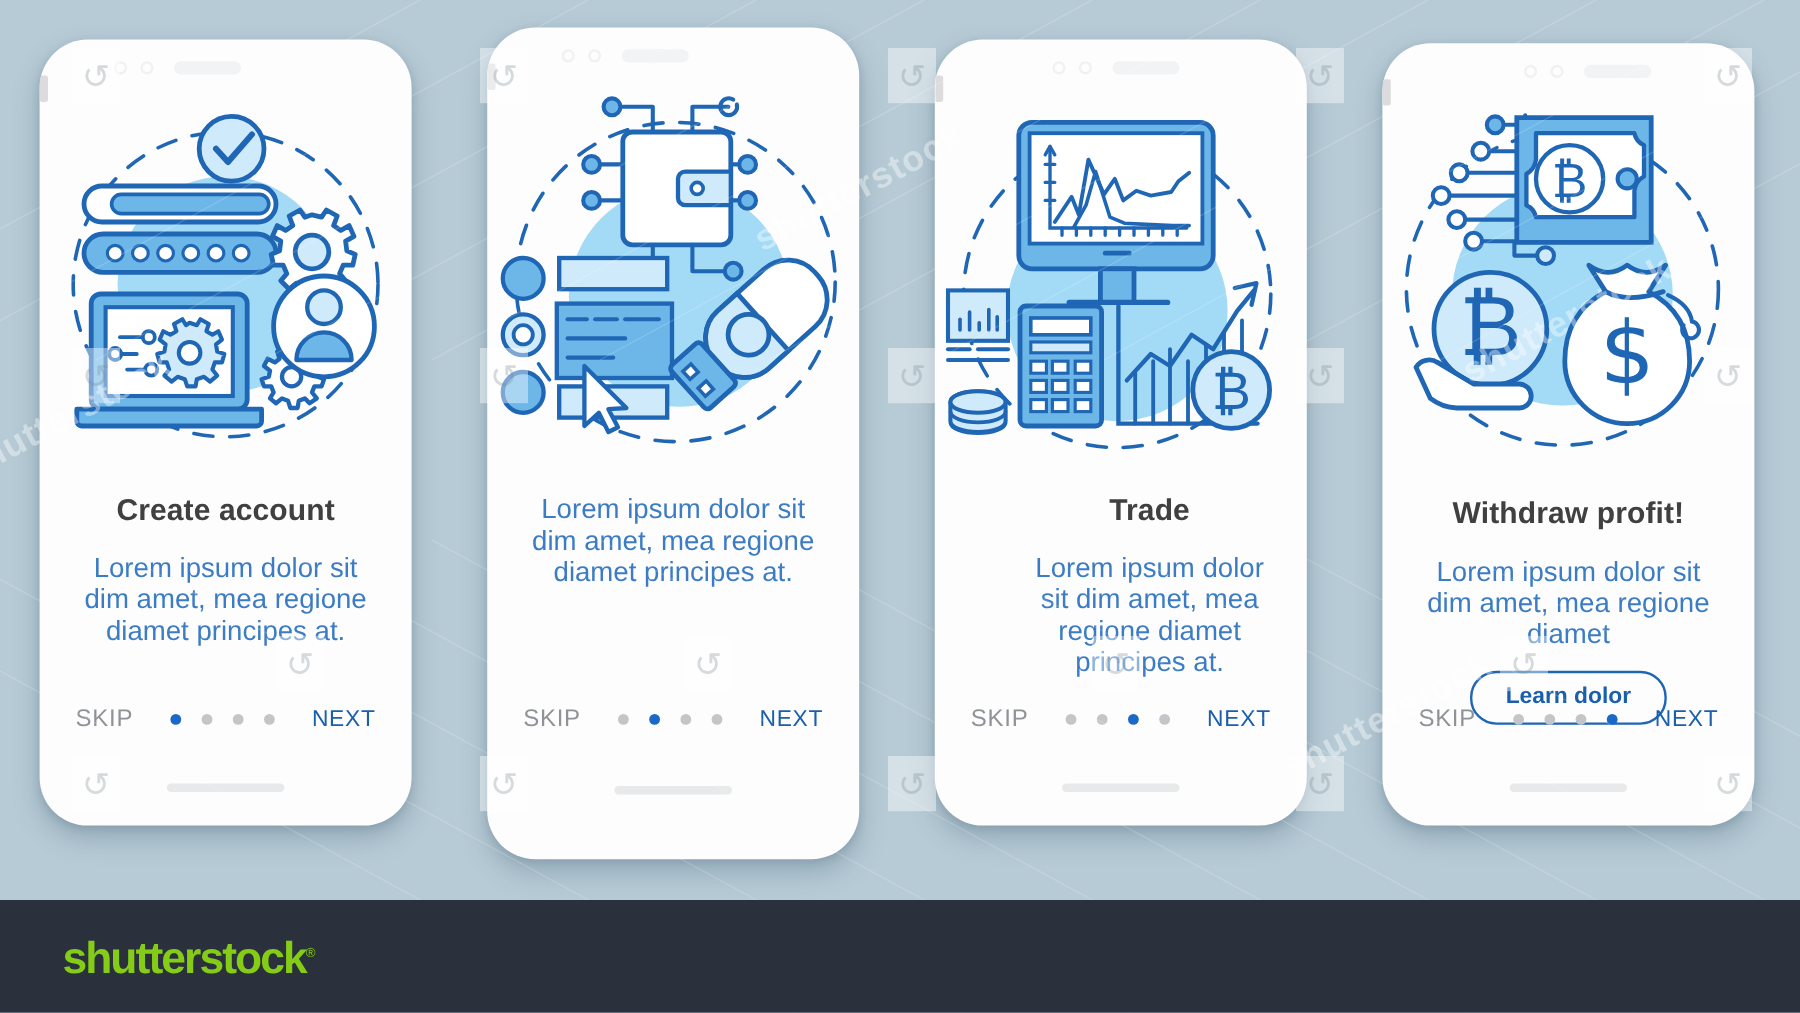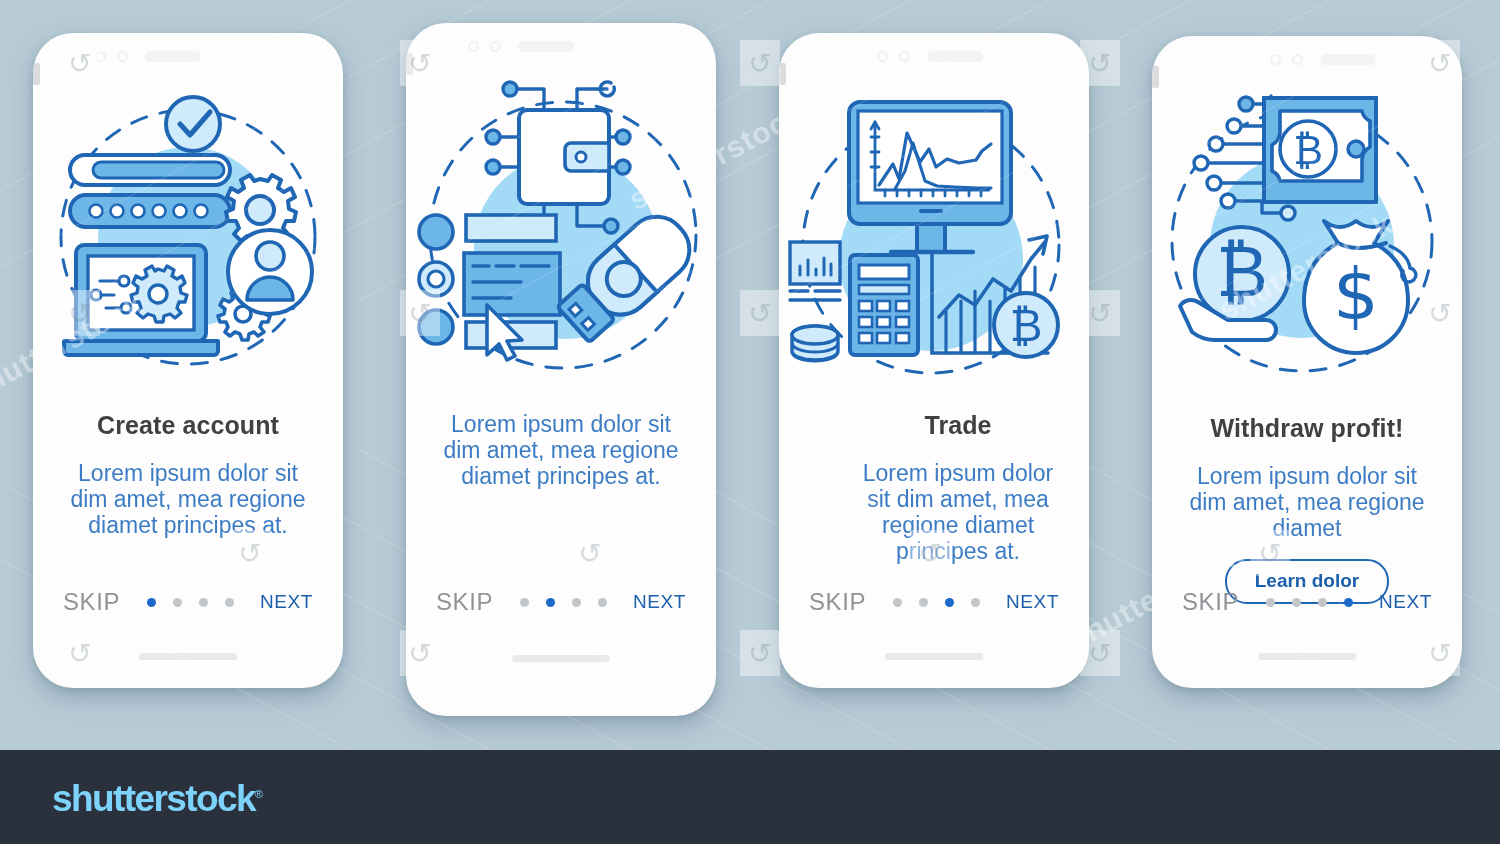--- a/index.html
+++ b/index.html
@@ -47,31 +47,31 @@
     font-family:"Liberation Sans",sans-serif;
   }
   .learn{
     display:inline-block;margin-top:18px;padding:9px 28px 10px;border:2px solid #1f66b5;
     border-radius:22px;color:#1a5fac;font-size:19px;font-weight:700;background:transparent;
     font-family:"Liberation Sans",sans-serif;cursor:pointer;
   }
 
   .navrow{position:absolute;left:0;right:0;display:flex;align-items:center;
       justify-content:space-between;padding:0 30px;box-sizing:border-box;}
-  .skip{color:#8f9397;font-size:24px;letter-spacing:.6px;cursor:pointer;}
+  .skip{color:#8f9397;font-size:20px;letter-spacing:.6px;cursor:pointer;}
   .next{color:#1a5fac;font-size:19px;letter-spacing:.6px;cursor:pointer;}
   .dots{display:flex;gap:17px;align-items:center;}
   .dot{width:9px;height:9px;border-radius:50%;background:#c3c6c9;cursor:pointer;}
   .dot.on{background:#1a69c9;}
   .homebar{position:absolute;height:7px;border-radius:4px;background:#e8e9ea;
       left:50%;transform:translateX(-50%);}
 
   
   .footer{position:absolute;left:0;top:750px;width:1500px;height:94px;background:#2b313c;z-index:7;}
-  .ss-logo{position:absolute;left:52px;top:28px;color:#7dd3fc;font-size:37px;font-weight:700;
+  .ss-logo{position:absolute;left:52px;top:28px;color:#84cc16;font-size:37px;font-weight:700;
       letter-spacing:-1.6px;font-family:"Liberation Sans",sans-serif;}
   .ss-logo sup{font-size:11px;letter-spacing:0;vertical-align:super;font-weight:400;}
   .f-right{position:absolute;right:52px;top:26px;text-align:right;}
   .f-id{color:#ffffff;font-size:15px;font-weight:700;font-family:"Liberation Sans",sans-serif;}
   .f-id span{font-weight:400;color:#c9ccd2;}
   .f-url{color:#9aa0a9;font-size:15px;margin-top:9px;font-family:"Liberation Sans",sans-serif;}
 </style>
 </head>
 <body>
 

